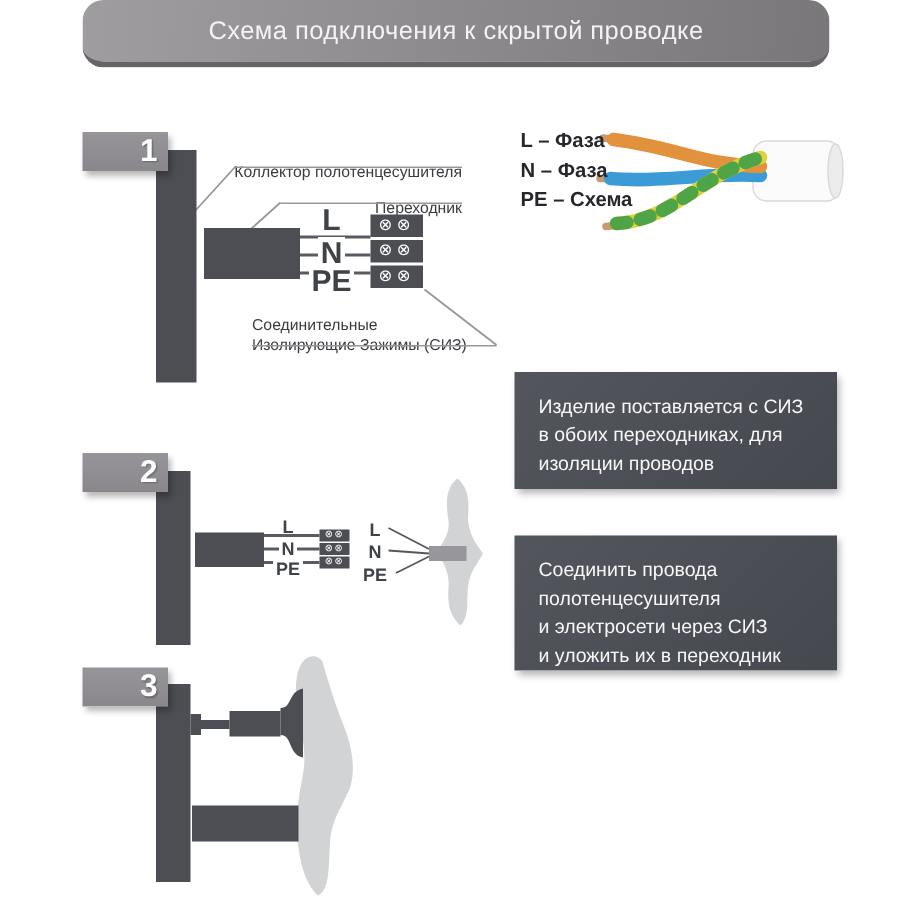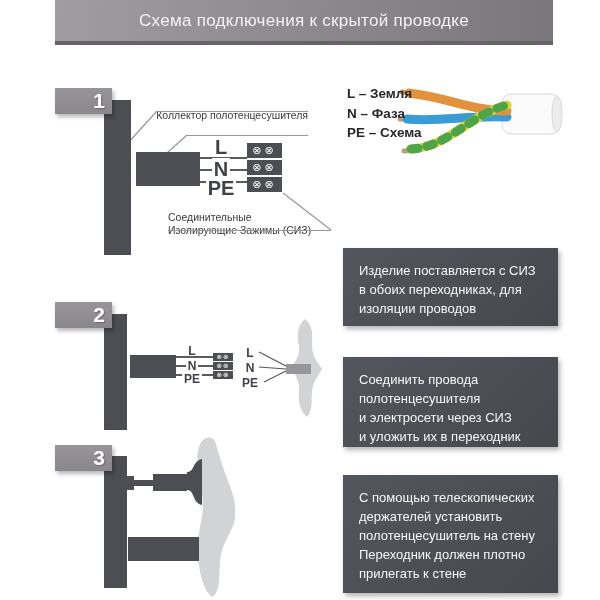--- a/index.html
+++ b/index.html
@@ -2,21 +2,21 @@
 <html><head>
 <meta charset="utf-8">
 <style>
   html,body{margin:0;padding:0;background:#fff;}
   .canvas{position:relative;width:600px;height:600px;background:#ffffff;overflow:hidden;
           font-family:"Liberation Sans","DejaVu Sans",sans-serif;}
   .layer{position:absolute;left:0;top:0;z-index:0;pointer-events:none;}
 
   .header{position:absolute;left:55px;top:0;width:498px;height:41px;
           background:linear-gradient(95deg,#a09da1 0%,#8b888c 55%,#7a777b 100%);
-          border-bottom:4px solid #666468;display:flex;align-items:center;justify-content:center;z-index:2;}
+          border-bottom:4px solid #666468;display:flex;align-items:center;justify-content:center;z-index:2;border-radius:14px;}
   .header span{color:#f4f2f4;font-size:17px;font-weight:400;letter-spacing:.3px;}
 
   .badge{position:absolute;left:55px;width:57px;height:26px;z-index:3;
          background:linear-gradient(180deg,#97959a,#89878c);
          box-shadow:2px 3px 4px rgba(0,0,0,.28);
          color:#fff;font-size:21px;font-weight:700;text-align:right;
          padding-right:7px;box-sizing:border-box;line-height:26px;
          text-shadow:1px 1px 1px rgba(0,0,0,.25);}
   .dark{position:absolute;background:#4c4e54;z-index:1;}
   .wire{position:absolute;background:#595b60;z-index:1;}
@@ -91,56 +91,52 @@
   </div>
 
   <div class="badge" style="top:88px">
     <span>1</span>
   </div>
   <div class="dark" style="left:104px;top:100px;width:27px;height:155px"></div>
 
   <div class="lab lab-small lab-right" style="left:140px;top:97px;width:168px">Коллектор полотенцесушителя</div>
   <div class="underline" style="left:157px;top:111px;width:151px"></div>
 
+  <div class="lab lab-small lab-right" style="left:140px;top:121px;width:168px">Переходник</div>
   <div class="underline" style="left:187px;top:135px;width:121px"></div>
 
   <div class="dark" style="left:136px;top:152px;width:64px;height:34px"></div>
 
   <div class="wire" style="left:200px;top:157px;width:47px;height:2px"></div>
   <div class="wire" style="left:200px;top:169px;width:47px;height:2px"></div>
   <div class="wire" style="left:200px;top:181px;width:47px;height:2px"></div>
 
   <div class="lnpe lnpe-1" style="left:202px;top:136px"><span>L</span></div>
   <div class="lnpe lnpe-1" style="left:202px;top:158px"><span class="bg">N</span></div>
   <div class="lnpe lnpe-1" style="left:202px;top:177px"><span class="bg">PE</span></div>
 
   <div class="term term-1" style="left:247px;top:143px"><span>⊗⊗</span></div>
   <div class="term term-1" style="left:247px;top:160px"><span>⊗⊗</span></div>
   <div class="term term-1" style="left:247px;top:177px"><span>⊗⊗</span></div>
 
   <div class="lab lab-small pre" style="left:168px;top:199px">Соединительные
 Изолирующие Зажимы (СИЗ)</div>
   <div class="underline" style="left:168px;top:230px;width:163px"></div>
 
-  <div class="legend-row" style="top:86px">L – Земля</div>
+  <div class="legend-row" style="top:86px">L – Фаза</div>
   <div class="legend-row" style="top:106px">N – Фаза</div>
   <div class="legend-row" style="top:125px">PE – Схема</div>
 
   <div class="note pre" style="top:248px;height:78px">Изделие поставляется с СИЗ
 в обоих переходниках, для
 изоляции проводов</div>
   <div class="note pre" style="top:357px;height:90px">Соединить провода
 полотенцесушителя
 и электросети через СИЗ
 и уложить их в переходник</div>
-  <div class="note pre" style="top:475px;height:118px">С помощью телескопических
-держателей установить
-полотенцесушитель на стену
-Переходник должен плотно
-прилегать к стене</div>
 
   <div class="badge" style="top:302px">
     <span>2</span>
   </div>
   <div class="dark" style="left:104px;top:314px;width:23px;height:116px"></div>
   <div class="dark" style="left:130px;top:355px;width:46px;height:23px"></div>
 
   <div class="wire" style="left:176px;top:356px;width:37px;height:1.5px"></div>
   <div class="wire" style="left:176px;top:365px;width:37px;height:1.5px"></div>
   <div class="wire" style="left:176px;top:374px;width:37px;height:1.5px"></div>

